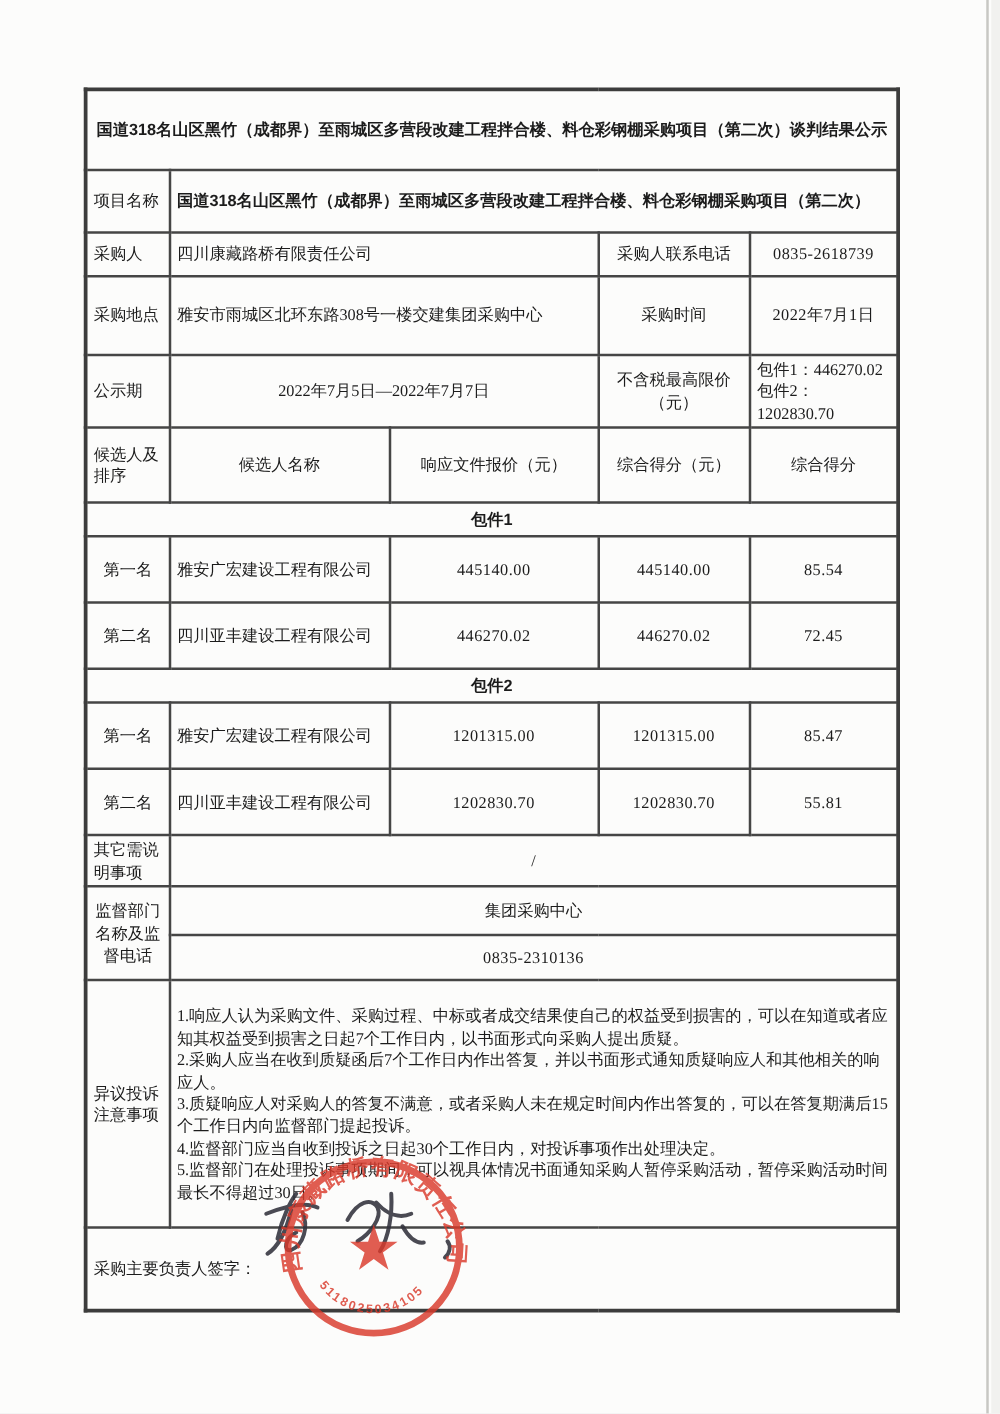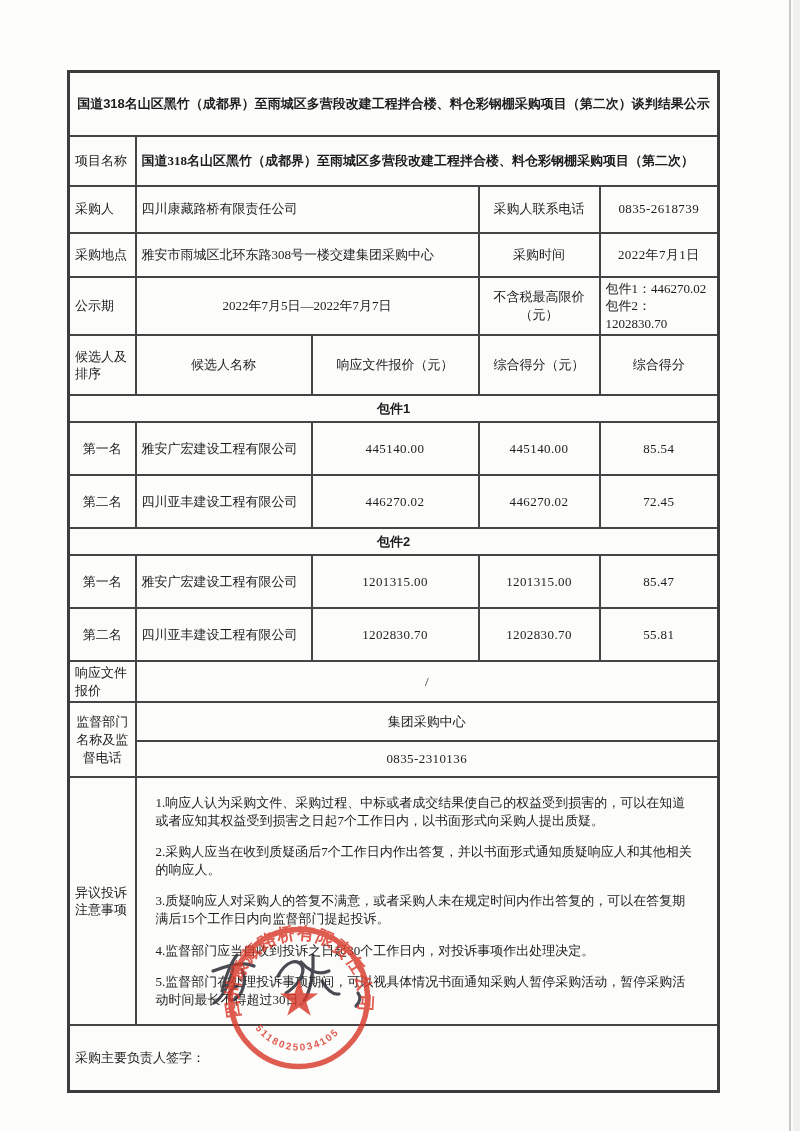--- a/index.html
+++ b/index.html
@@ -21,34 +21,34 @@
     font-size:13px;line-height:1.35;
     padding:2px 5px;vertical-align:middle;
     overflow:hidden;
   }
   .title-cell{
     font-family:"Liberation Sans","DejaVu Sans",sans-serif;
     font-weight:700;font-size:17.5px;line-height:1.72;
     text-align:center;padding:4px 26px;
   }
   .proj-val{
-    font-family:Liberation Serif, serif;
+    font-family:Liberation Sans, sans-serif;
     font-weight:600;font-size:14px;line-height:1.5;
   }
   .lbl{text-align:left;padding-left:6px;}
   .lbl-c{text-align:center;padding-left:2px;padding-right:2px;}
   .ctr{text-align:center;}
   .band{
     text-align:center;font-family:"Liberation Sans","DejaVu Sans",sans-serif;
     font-weight:600;font-size:14px;padding:2px 0;margin-left:24px;
   }
   .num{text-align:center;letter-spacing:.4px;border-radius:16px;}
   .sm{font-size:12.5px;line-height:1.45;padding-left:4px;}
   .notice-cell{font-size:13.5px;line-height:1.55;padding:5px 8px;vertical-align:middle;}
-  .notice-cell div{margin:14px;}
+  .notice-cell div{margin:0;}
   .sign-cell{font-size:15px;padding-left:8px;}
   .slash{font-size:15px;}
 
   .stamp{position:absolute;left:216px;top:921px;width:166px;height:154px;pointer-events:none;}
   .signature{position:absolute;left:200px;top:943px;width:190px;height:72px;pointer-events:none;}
 </style>
 </head>
 <body>
 
 <div class="page">
@@ -65,28 +65,28 @@
     <tbody>
         <tr style="height:64px">
       <td colspan="5" class="title-cell">国道318名山区黑竹（成都界）至雨城区多营段改建工程拌合楼、料仓彩钢棚采购项目（第二次）谈判结果公示</td>
     </tr>
 
     <tr style="height:50px">
       <td class="lbl">项目名称</td>
       <td colspan="4" class="proj-val">国道318名山区黑竹（成都界）至雨城区多营段改建工程拌合楼、料仓彩钢棚采购项目（第二次）</td>
     </tr>
 
-    <tr style="height:47px">
+    <tr style="height:35px">
       <td class="lbl">采购人</td>
       <td colspan="2">四川康藏路桥有限责任公司</td>
       <td class="lbl-c">采购人联系电话</td>
       <td class="num">0835-2618739</td>
     </tr>
 
-    <tr style="height:44px">
+    <tr style="height:63px">
       <td class="lbl">采购地点</td>
       <td colspan="2">雅安市雨城区北环东路308号一楼交建集团采购中心</td>
       <td class="lbl-c">采购时间</td>
       <td class="num">2022年7月1日</td>
     </tr>
 
     <tr style="height:48px">
       <td class="lbl">公示期</td>
       <td colspan="2" class="ctr">2022年7月5日—2022年7月7日</td>
       <td class="lbl-c">不含税最高限价（元）</td>
@@ -136,21 +136,21 @@
     </tr>
     <tr style="height:53px">
       <td class="ctr">第二名</td>
       <td>四川亚丰建设工程有限公司</td>
       <td class="num">1202830.70</td>
       <td class="num">1202830.70</td>
       <td class="num">55.81</td>
     </tr>
 
     <tr style="height:40px">
-      <td class="lbl">响应文件报价</td>
+      <td class="lbl">其它需说明事项</td>
       <td colspan="4" class="ctr slash">/</td>
     </tr>
 
     <tr style="height:39px">
       <td rowspan="2" class="lbl-c">监督部门名称及监督电话</td>
       <td colspan="4" class="ctr">集团采购中心</td>
     </tr>
     <tr style="height:36px">
       <td colspan="4" class="ctr num">0835-2310136</td>
     </tr>

